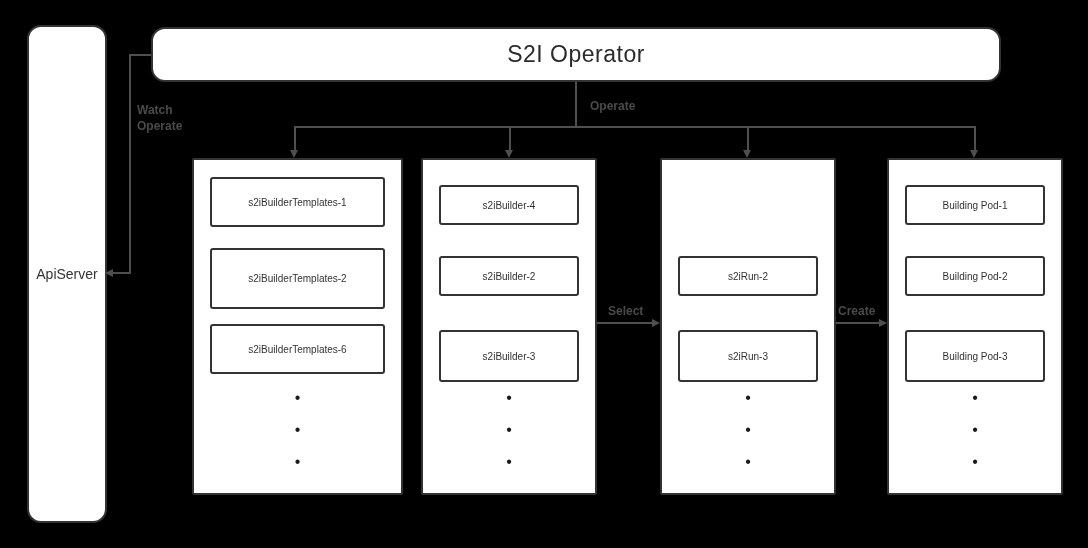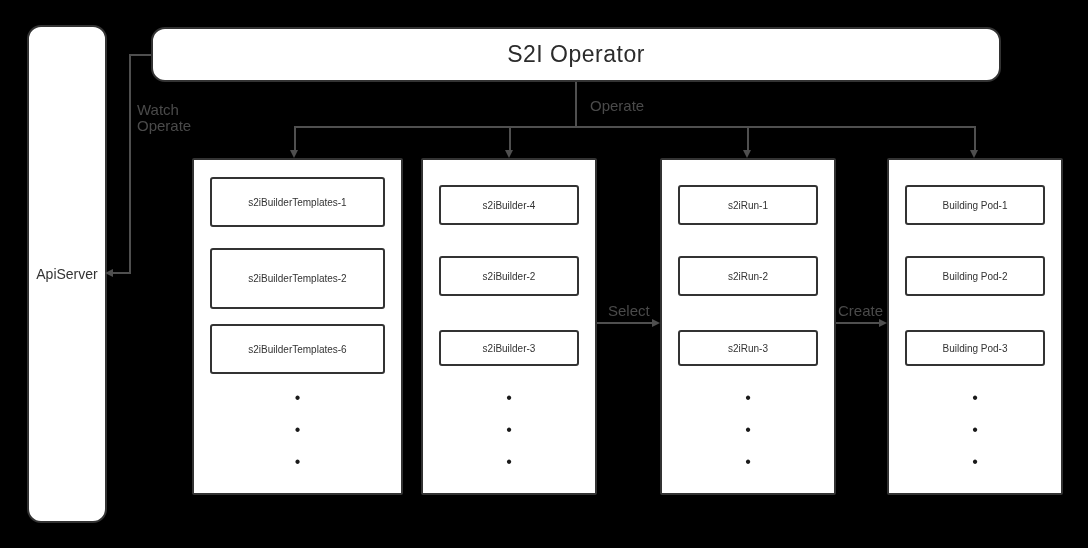--- a/index.html
+++ b/index.html
@@ -38,35 +38,35 @@
     border:2px solid var(--border);border-radius:3px;box-sizing:border-box;
     display:flex;align-items:center;justify-content:center;text-align:center;
     font-size:10px;color:var(--text);line-height:1.3;padding:0 10px;
   }
   .group1 .item{padding:0 14px;}
   .g1-i1{top:17px;height:50px;}
   .g1-i2{top:88px;height:61px;}
   .g1-i3{top:164px;height:50px;}
   .gx-i1{top:25px;height:40px;}
   .gx-i2{top:96px;height:40px;}
-  .gx-i3{top:170px;height:36px;}
+  .gx-i3{top:170px;height:52px;}
 
   .dots{
     position:absolute;left:0;right:0;top:230px;display:flex;
     flex-direction:column;align-items:center;gap:16px;
   }
   .dots span{font-size:16px;line-height:16px;color:#1a1a1a;}
 
   .line{position:absolute;background:var(--line);}
   .arrow{position:absolute;width:0;height:0;}
   .arrow-left{border-top:4px solid transparent;border-bottom:4px solid transparent;border-right:8px solid var(--line);}
   .arrow-right{border-top:4px solid transparent;border-bottom:4px solid transparent;border-left:8px solid var(--line);}
   .arrow-down{border-left:4px solid transparent;border-right:4px solid transparent;border-top:8px solid var(--line);}
 
-  .edge-label{position:absolute;font-size:15px;color:var(--edge-label);line-height:16px;}
+  .edge-label{position:absolute;font-size:12px;color:var(--edge-label);line-height:16px;font-weight:bold;}
   .watch-label{left:137px;top:102px;}
   .operate-label{left:590px;top:98px;}
   .select-label{left:608px;top:303px;}
   .create-label{left:838px;top:303px;}
 
   
   .e-watch-top{left:129px;top:54px;width:22px;height:2px;}
   .e-watch-v{left:129px;top:54px;width:2px;height:220px;}
   .e-watch-bottom{left:113px;top:272px;width:18px;height:2px;}
   .e-watch-head{left:105px;top:269px;}
@@ -143,21 +143,20 @@
     <div class="item gx-i2">s2iBuilder-2</div>
     <div class="item gx-i3">s2iBuilder-3</div>
     <div class="dots">
       <span>•</span>
       <span>•</span>
       <span>•</span>
     </div>
   </div>
 
   <div class="group group3">
-    <div class="item gx-i1">s2iRun-1</div>
     <div class="item gx-i2">s2iRun-2</div>
     <div class="item gx-i3">s2iRun-3</div>
     <div class="dots">
       <span>•</span>
       <span>•</span>
       <span>•</span>
     </div>
   </div>
 
   <div class="group group4">

